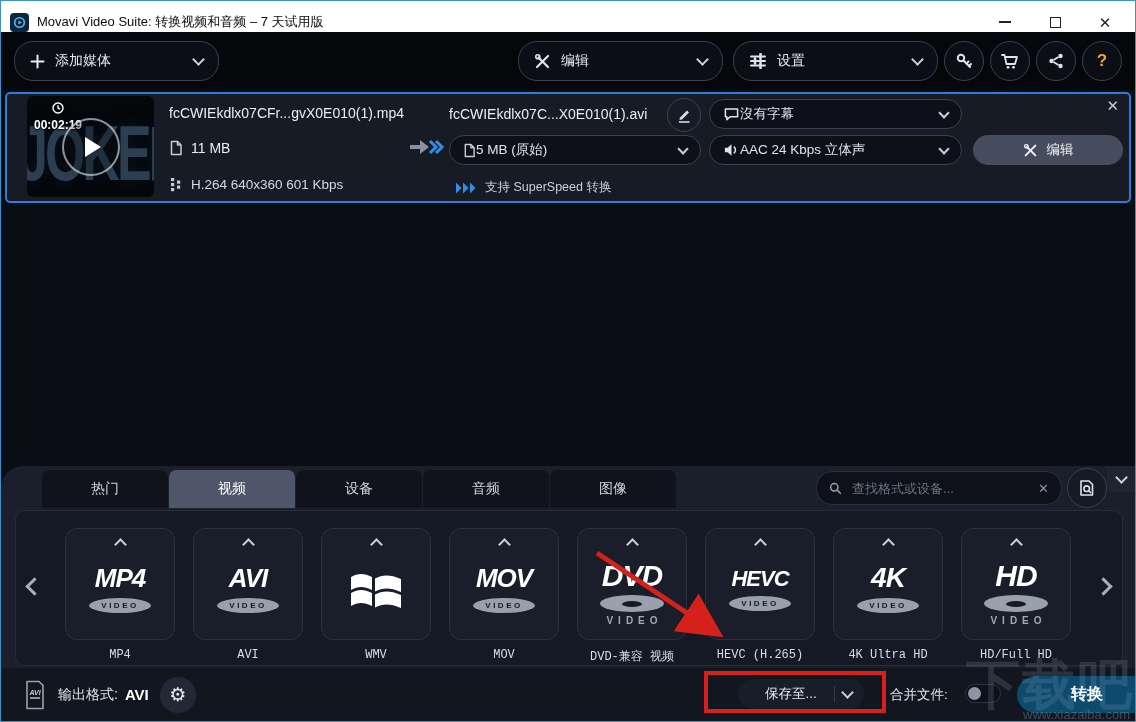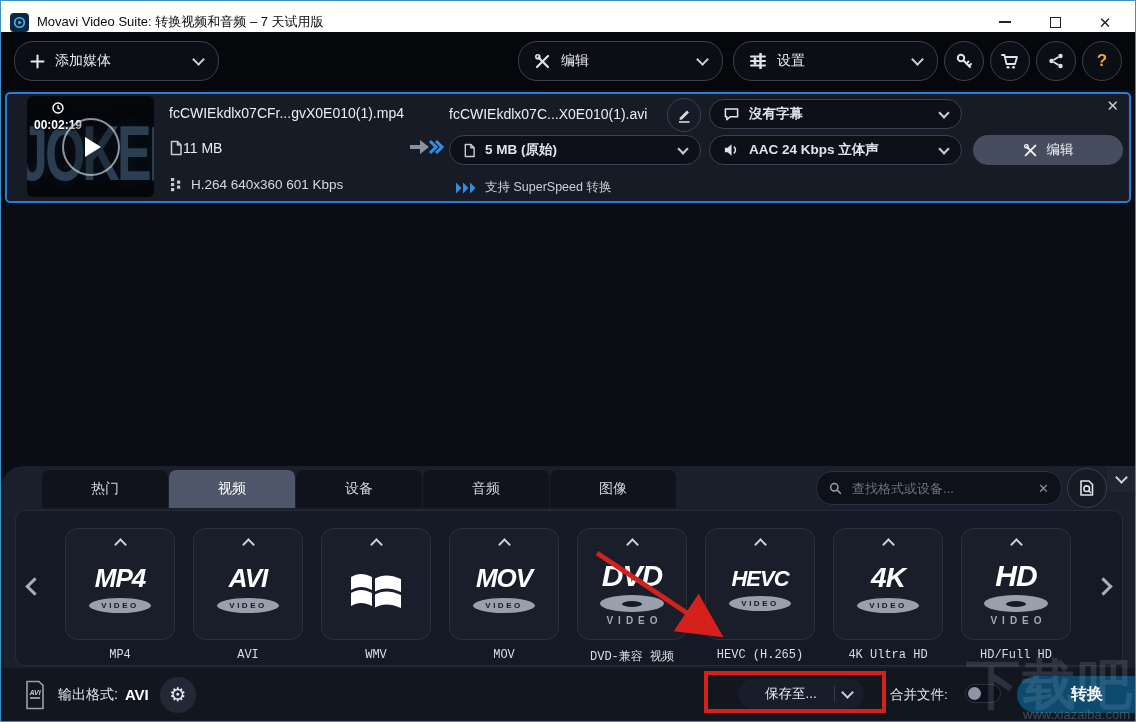--- a/index.html
+++ b/index.html
@@ -37,26 +37,26 @@
   .media-row{position:absolute;left:5px;top:92px;width:1126px;height:111px;background:#171b26;border:2px solid #2d7cd8;border-radius:5px;box-sizing:border-box;}
   .thumb{position:absolute;left:20px;top:2px;width:127px;height:101px;background:#05070b;border-radius:6px;overflow:hidden;cursor:pointer;}
   .thumb-word{position:absolute;left:-8px;top:12px;width:150px;text-align:center;font-size:52px;font-weight:800;letter-spacing:-3px;color:#2c3e52;transform:scaleY(1.5);transform-origin:top;text-shadow:0 0 10px #0b1520;}
   .duration{position:absolute;left:7px;top:6px;display:flex;align-items:center;gap:4px;color:#fff;font-size:12px;font-weight:bold;text-shadow:0 1px 2px #000;flex-direction:column;}
   .play-ring{position:absolute;left:50%;top:50%;width:54px;height:54px;transform:translate(-50%,-50%);border:2px solid rgba(235,240,245,.6);border-radius:50%;background:rgba(8,12,18,.3);display:flex;align-items:center;justify-content:center;}
   .play-tri{width:0;height:0;border-left:16px solid #fff;border-top:10px solid transparent;border-bottom:10px solid transparent;margin-left:4px;}
 
   .m-text{color:#e9edf4;font-size:14px;}
   .m-dim{color:#d4d9e2;font-size:13.5px;}
   .src-name{position:absolute;left:162px;top:11px;}
-  .src-size{position:absolute;left:162px;top:46px;display:flex;align-items:center;}
+  .src-size{position:absolute;left:162px;top:46px;display:flex;align-items:center;gap:8px;}
   .src-codec{position:absolute;left:162px;top:83px;display:flex;align-items:center;gap:8px;}
   .transfer{position:absolute;left:402px;top:44px;}
   .out-name{position:absolute;left:442px;top:12px;}
   .pencil-btn{position:absolute;left:660px;top:4px;width:32px;height:32px;border:1px solid #3a4150;border-radius:50%;display:flex;align-items:center;justify-content:center;cursor:pointer;}
-  .dd{position:absolute;height:30px;border:1px solid #3a4150;border-radius:15px;background:#0d1018;display:flex;align-items:center;box-sizing:border-box;padding:0 13px;gap:9px;color:#dfe3ec;font-size:13.5px;cursor:pointer;font-weight:bold;}
+  .dd{position:absolute;height:30px;border:1px solid #3a4150;border-radius:15px;background:#0d1018;display:flex;align-items:center;box-sizing:border-box;padding:0 13px;color:#dfe3ec;font-size:13.5px;cursor:pointer;}
   .dd .cv{margin-left:auto;width:6px;height:6px;}
   .dd-size{left:442px;top:41px;width:252px;}
   .dd-subs{left:702px;top:5px;width:253px;}
   .dd-audio{left:702px;top:41px;width:253px;}
   .superspeed{position:absolute;left:448px;top:85px;display:flex;align-items:center;gap:8px;color:#c9cfda;font-size:12.5px;}
   .row-edit-btn{position:absolute;left:966px;top:41px;width:150px;height:30px;border-radius:15px;background:#454c5d;color:#eef1f6;font-size:13.5px;display:flex;align-items:center;justify-content:center;gap:9px;cursor:pointer;}
   .row-close{position:absolute;right:10px;top:3px;color:#c6ccd6;font-size:15px;cursor:pointer;}
 
   
   .panel{position:absolute;left:1px;top:466px;width:1134px;height:268px;background:#1a1f2b;border-radius:22px;}

